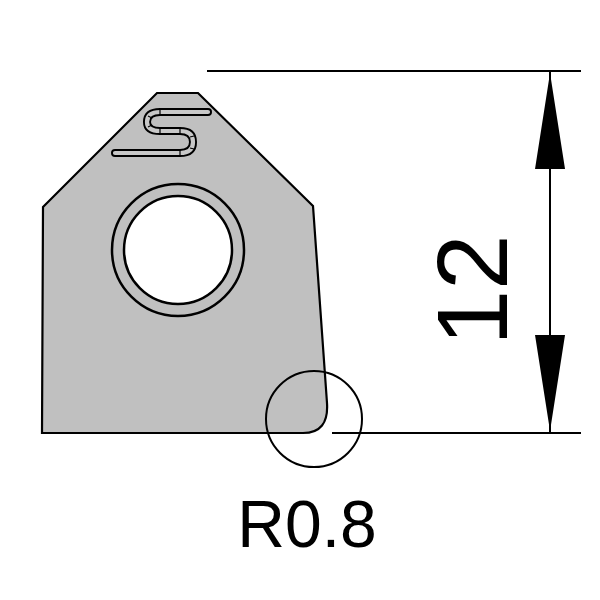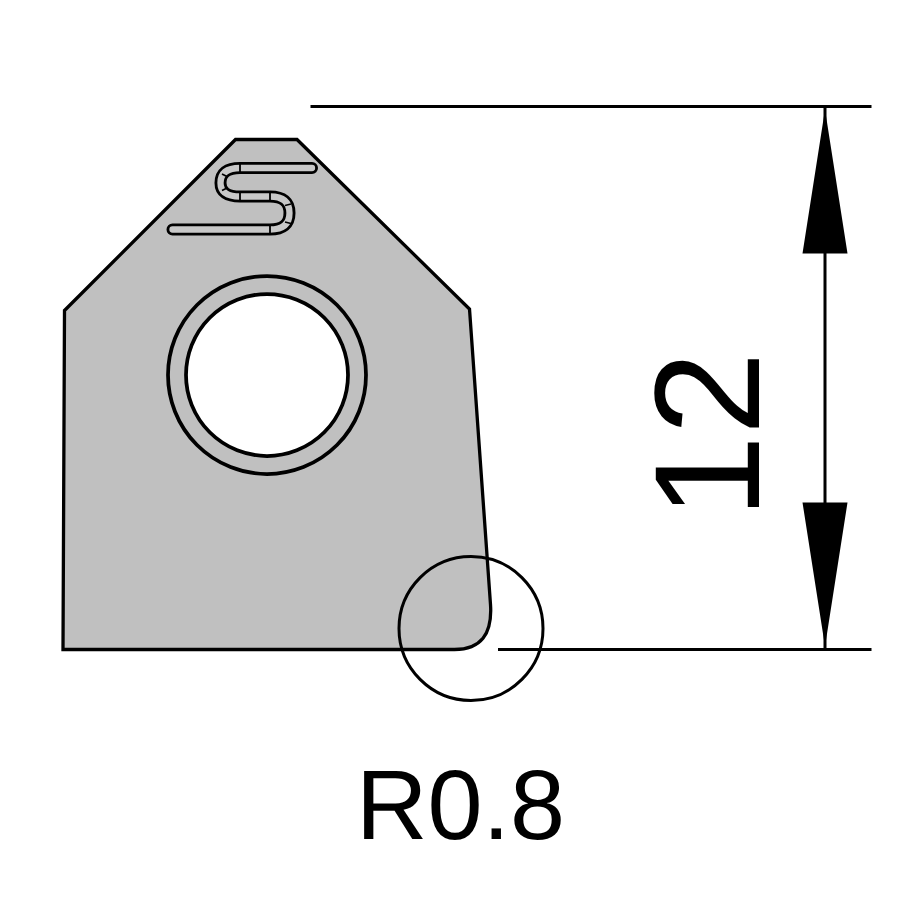--- a/index.html
+++ b/index.html
@@ -28,21 +28,21 @@
       white-space: nowrap;
     }
     .dim-height {
       left: 472px;
       top: 290px;
       font-size: 100px;
       transform: translate(-50%, -50%) rotate(-90deg);
     }
     .dim-radius {
       left: 307px;
-      top: 536px;
+      top: 524px;
       font-size: 66px;
       transform: translate(-50%, -50%);
     }
   </style>
 </head>
 <body>
 
 <div class="canvas">
   <svg class="drawing" width="600" height="600" viewBox="0 0 600 600">
 

